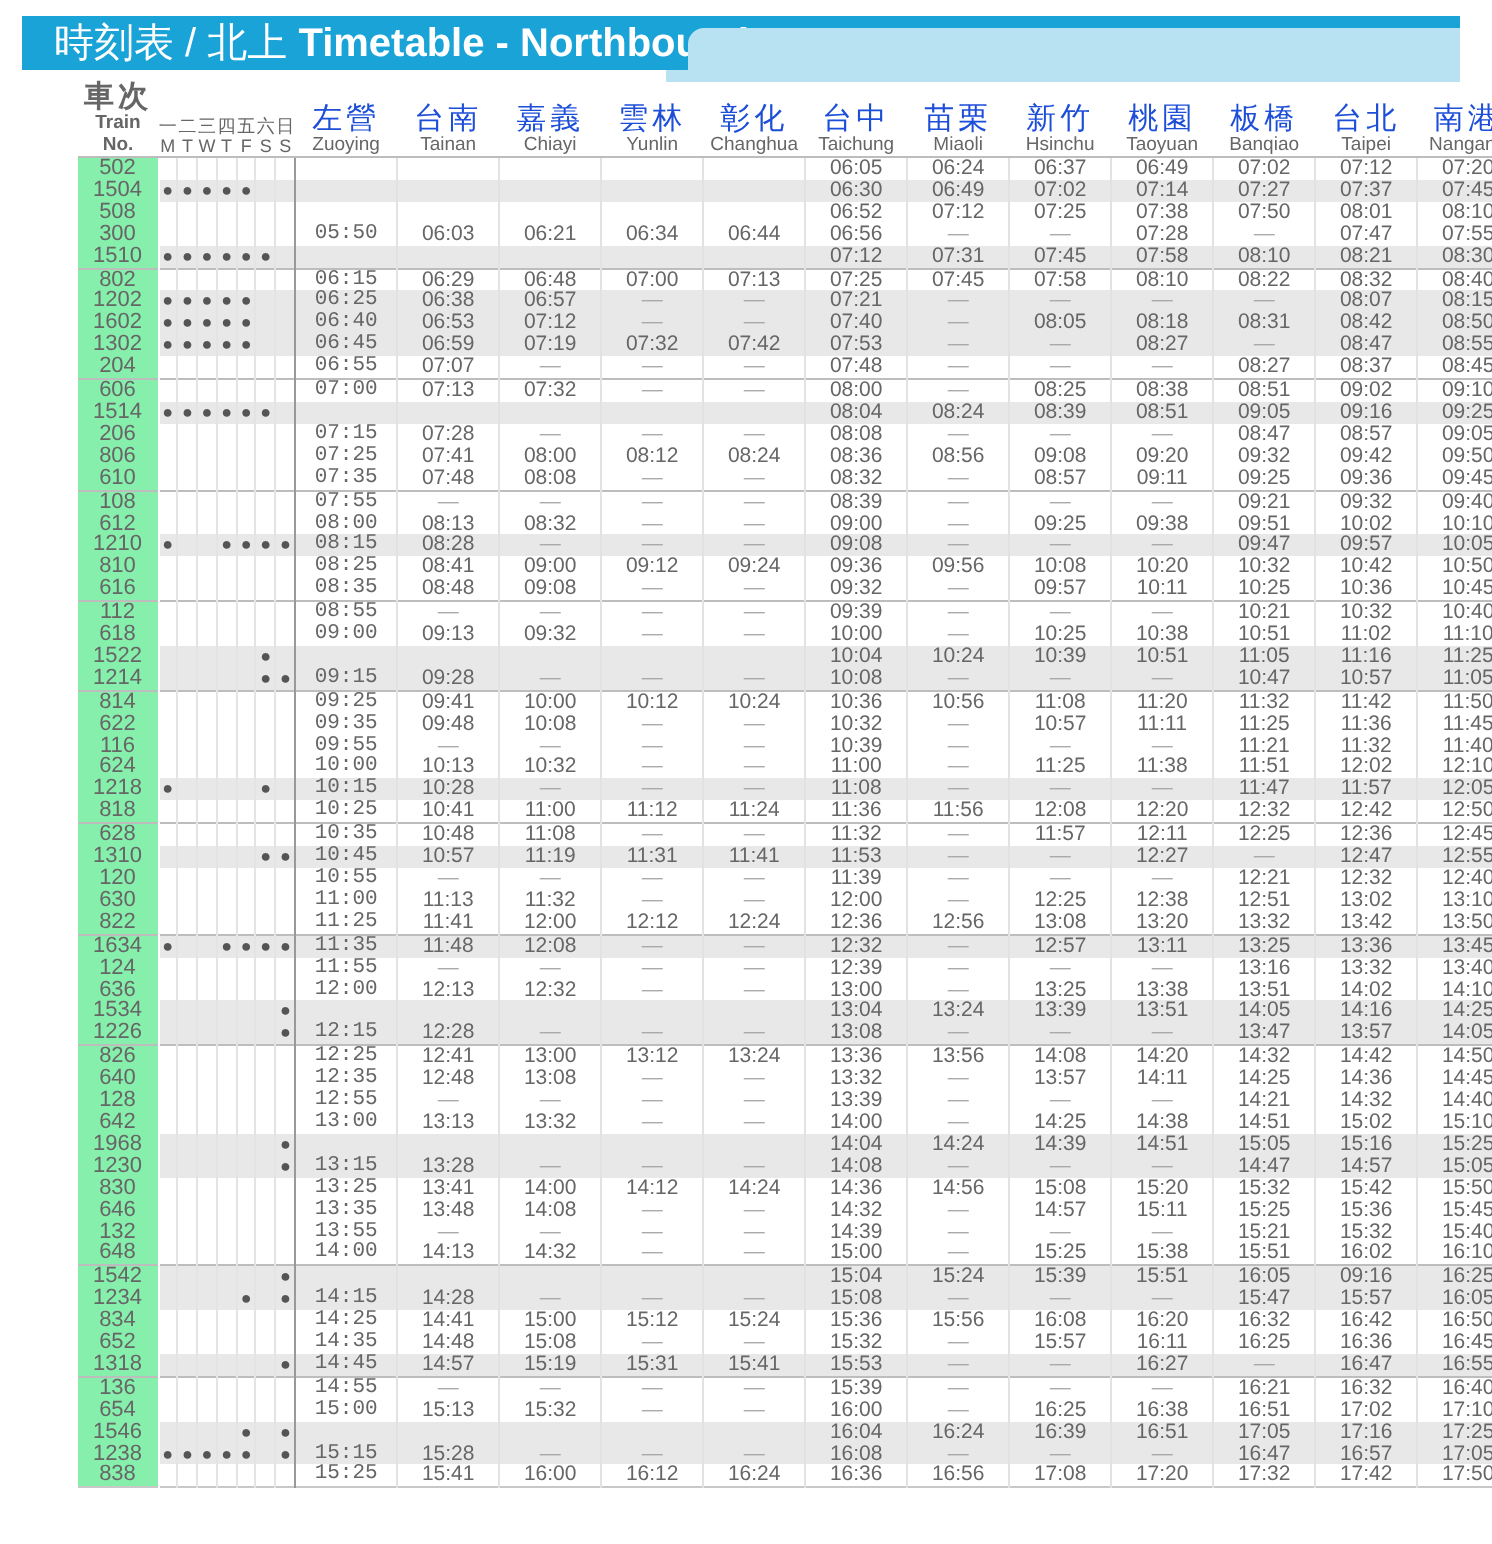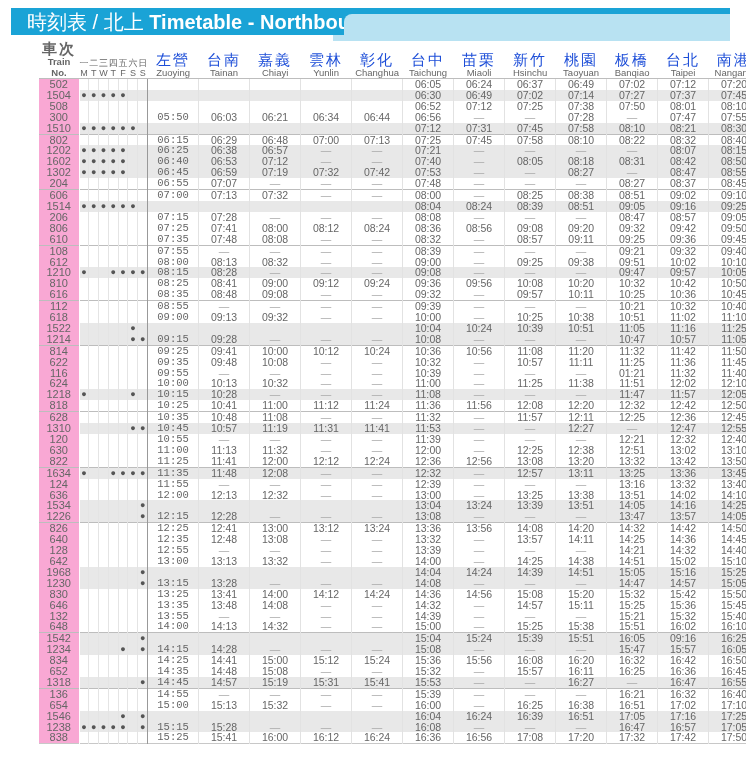--- a/index.html
+++ b/index.html
@@ -12,21 +12,21 @@
   .subbar{height:6px;background:#b8e2f2;margin-left:322px;}
   table{border-collapse:collapse;width:719px;table-layout:fixed;margin-left:28px;}
   th{font-weight:normal;padding:0;vertical-align:bottom;}
   .hdr th{height:28px;border-bottom:1px solid #bdbdbd;}
   .zh{display:block;font-size:15px;line-height:15px;color:#1d4ed8;letter-spacing:2px;}
   .en{display:block;font-size:9.5px;line-height:11px;color:#666;}
   .trainhdr .zh{font-size:15px;font-weight:bold;color:#666;}
   .trainhdr .en{font-size:9.5px;font-weight:bold;}
   .dayhdr{font-size:9px;line-height:10px;color:#666;text-align:center;}
   td{height:10.9px;font-size:10.5px;line-height:10.9px;padding:0;text-align:center;color:#666;white-space:nowrap;}
-  td.no{background:#f9a8d4;color:#666;text-align:center;font-size:11px;border-right:1px solid #fff;}
+  td.no{background:#86efac;color:#666;text-align:center;font-size:11px;border-right:1px solid #fff;}
   td.day{border-left:1px solid #e4e4e4;font-size:9px;color:#555;}
   td.t{border-left:1px solid #e2e2e2;}
   td.first{border-left:1px solid #999;font-family:Liberation Mono, monospace;}
   tr.shade td.t, tr.shade td.day{background:#e8e8e8;}
   tr.grp td{border-top:1px solid #bdbdbd;}
   .dash{color:#aaa;}
   .outer{border-right:1px solid #c8c8c8;border-bottom:1px solid #c8c8c8;}
 </style>
 </head>
 <body>
@@ -708,21 +708,21 @@
           <td class="day"></td>
           <td class="t first">09:55</td>
           <td class="t dash">—</td>
           <td class="t dash">—</td>
           <td class="t dash">—</td>
           <td class="t dash">—</td>
           <td class="t">10:39</td>
           <td class="t dash">—</td>
           <td class="t dash">—</td>
           <td class="t dash">—</td>
-          <td class="t">01:21</td>
+          <td class="t">11:21</td>
           <td class="t">11:32</td>
           <td class="t">11:40</td>
         </tr>
         <tr>
           <td class="no">624</td>
           <td class="day"></td>
           <td class="day"></td>
           <td class="day"></td>
           <td class="day"></td>
           <td class="day"></td>

